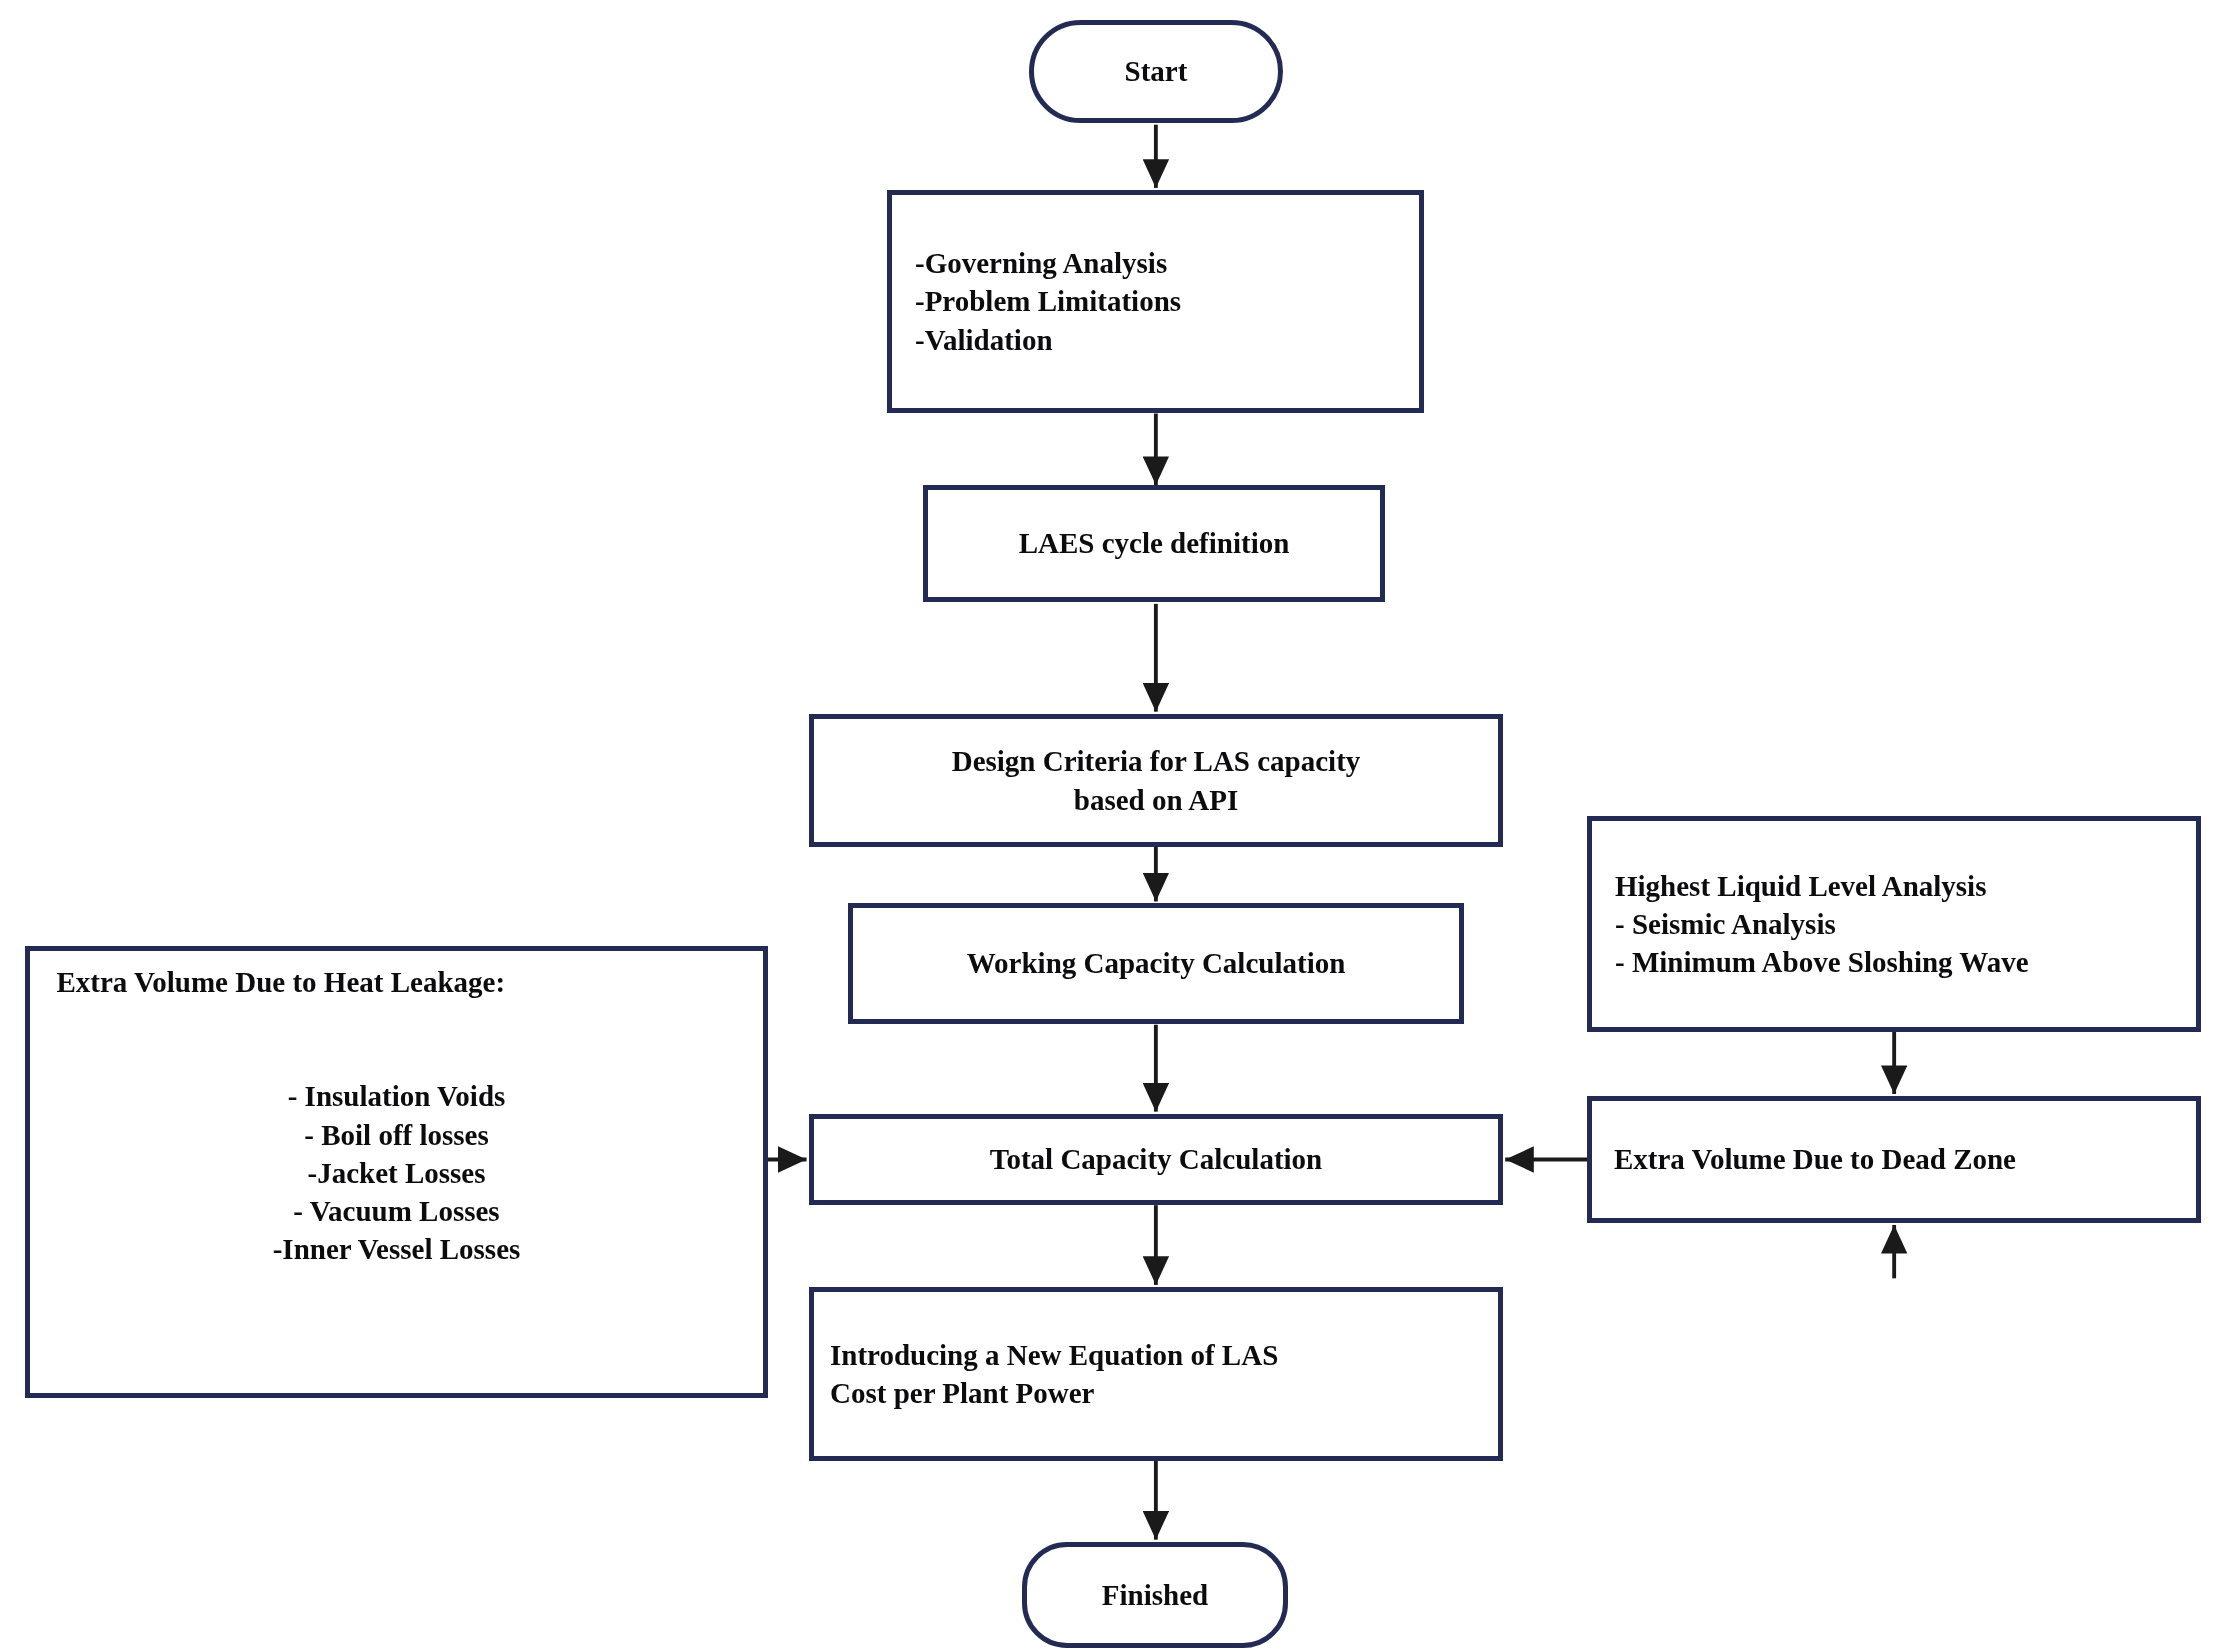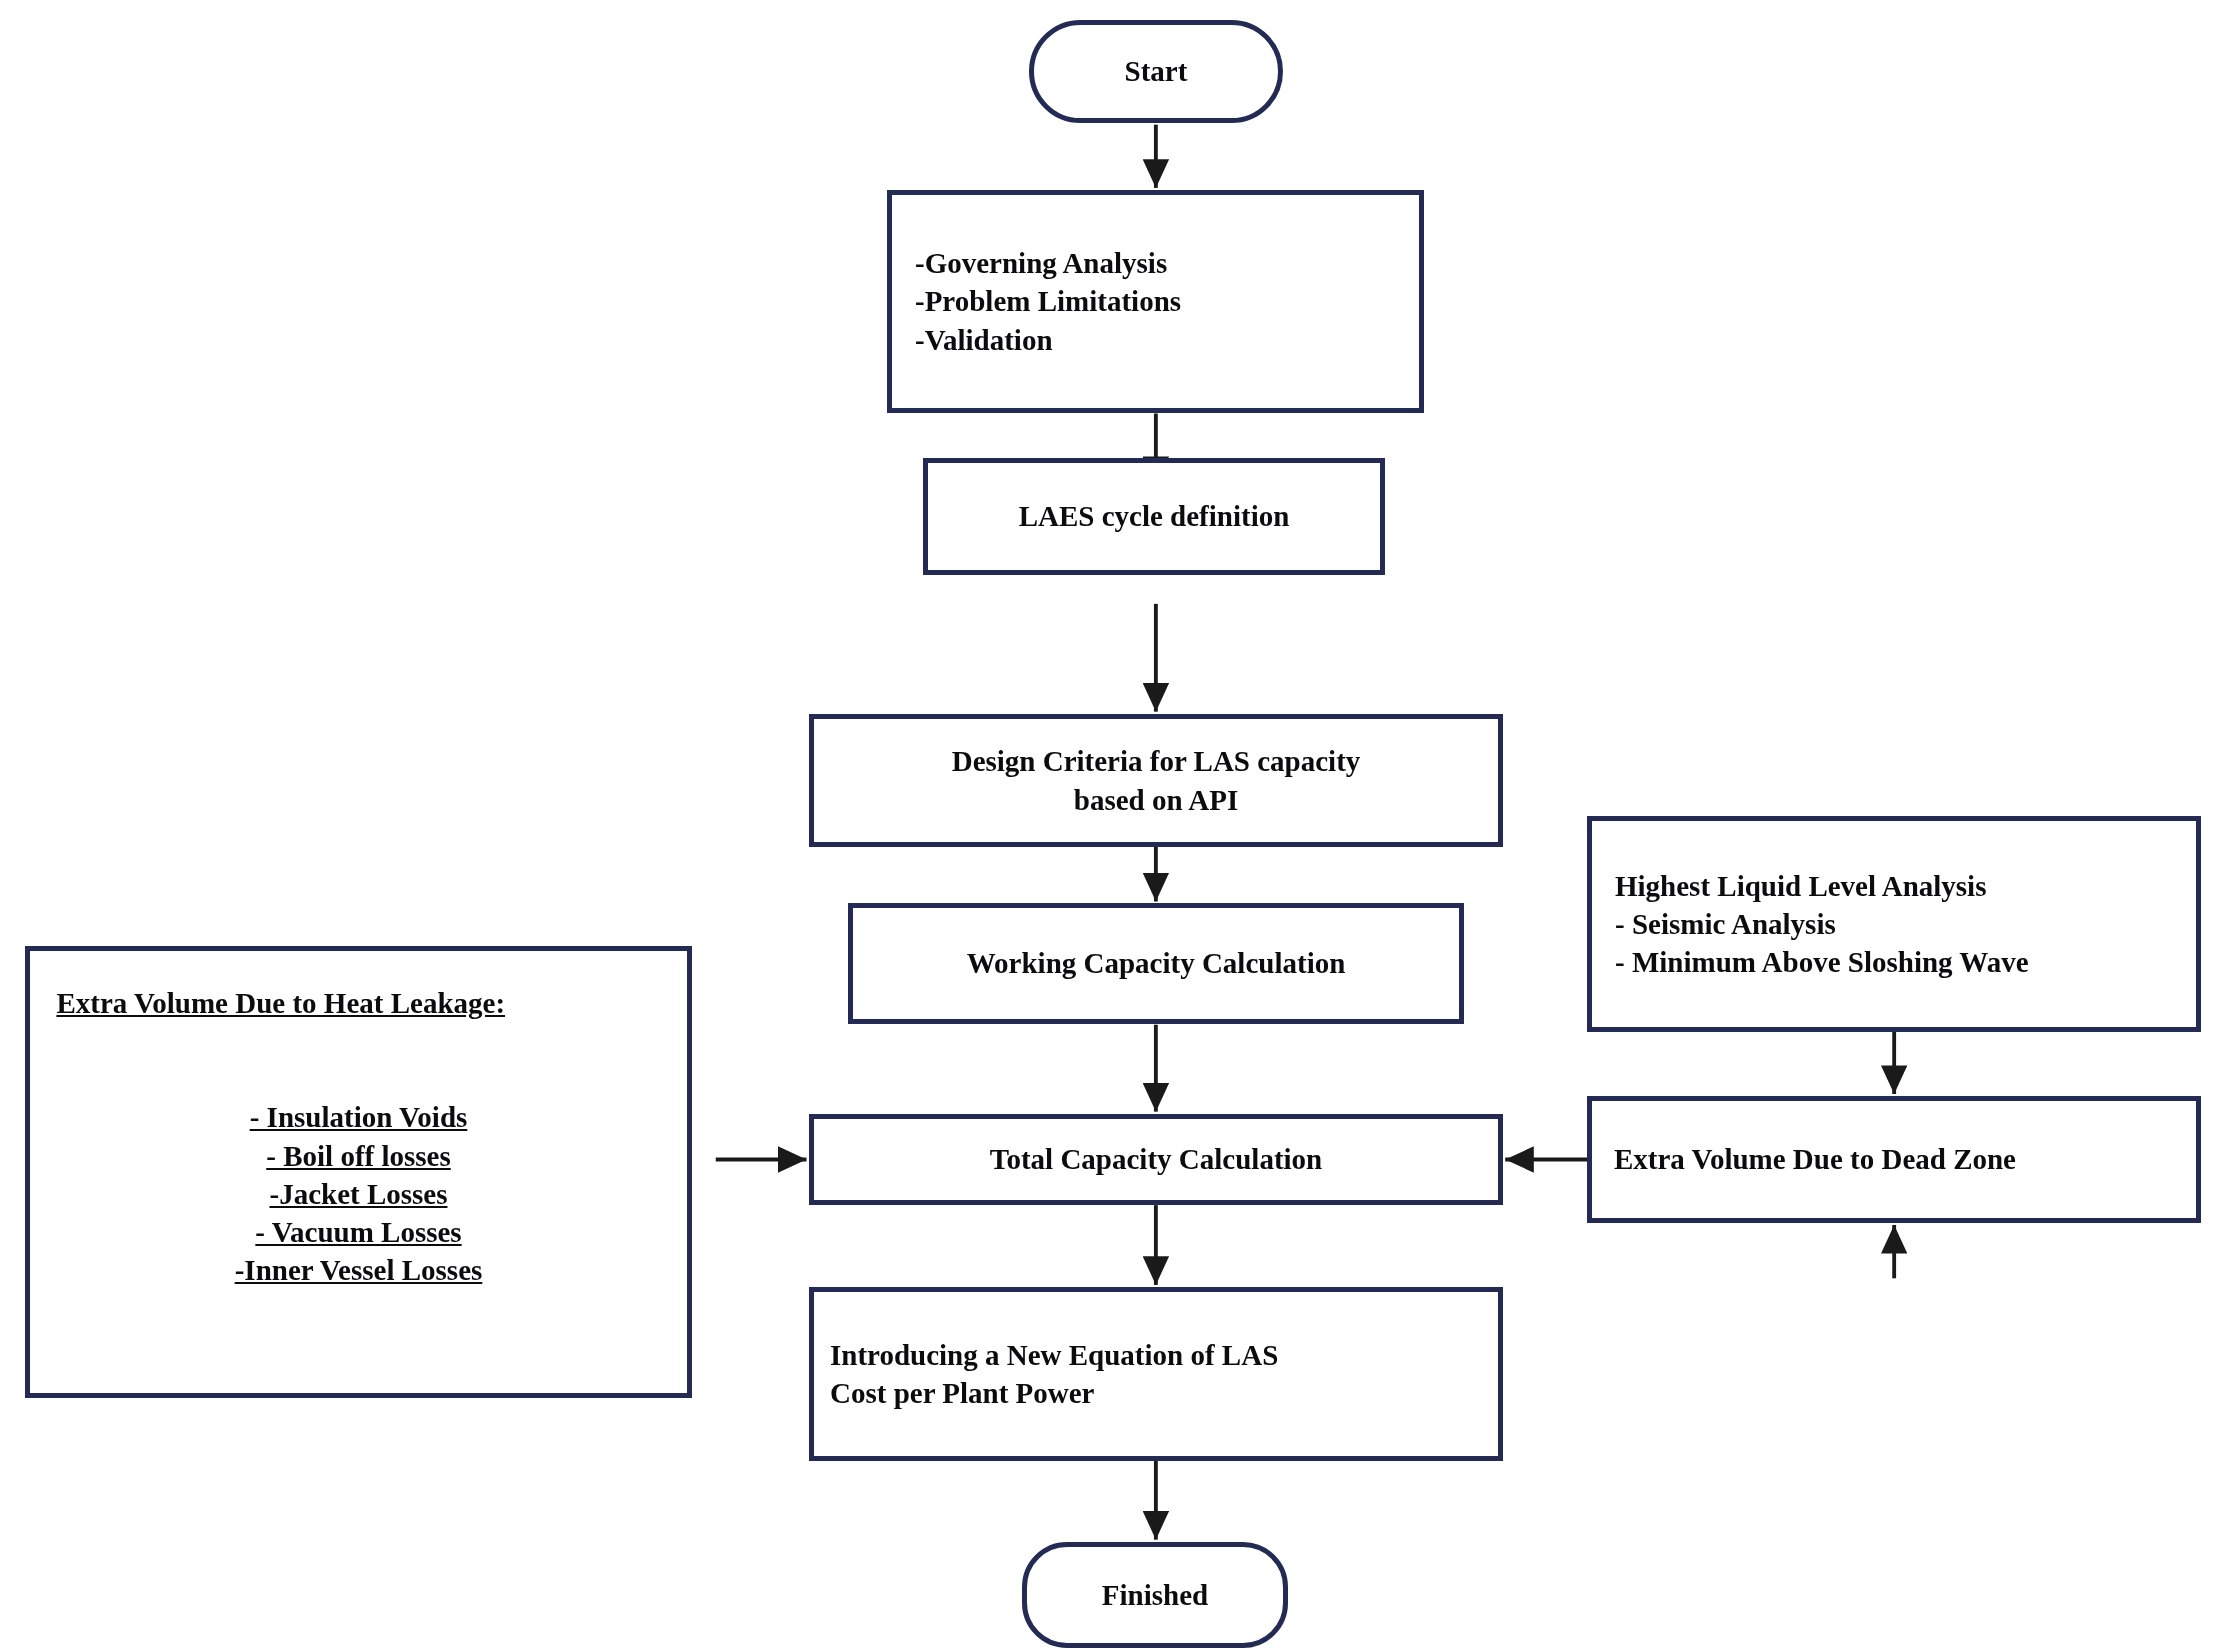--- a/index.html
+++ b/index.html
@@ -44,28 +44,28 @@
   .node .line{display:block;}
   .center-text{align-items:center;text-align:center;}
   .left-text{align-items:flex-start;text-align:left;}
 
   
   #node-start{left:1029px;top:20px;width:254px;height:103px;border-radius:52px;}
   #node-finished{left:1022px;top:1542px;width:266px;height:106px;border-radius:45px;}
 
   
   #node-governing{left:887px;top:190px;width:537px;height:223px;padding-left:23px;}
-  #node-laes{left:923px;top:458px;width:462px;height:117px;}
+  #node-laes{left:923px;top:485px;width:462px;height:117px;}
   #node-design{left:809px;top:714px;width:694px;height:133px;}
   #node-working{left:848px;top:903px;width:616px;height:121px;}
   #node-total{left:809px;top:1114px;width:694px;height:91px;}
   #node-equation{left:809px;top:1287px;width:694px;height:174px;padding-left:16px;}
 
   
-  #node-heat-leakage{left:25px;top:946px;width:667px;height:452px;justify-content:flex-start;padding-top:33px;text-decoration:underline;}
+  #node-heat-leakage{left:25px;top:946px;width:743px;height:452px;justify-content:flex-start;padding-top:12px;}
   #node-heat-leakage .box-title{padding-left:26.4px;text-align:left;}
   #node-heat-leakage .box-items{margin-top:76px;text-align:center;}
 
   
   #node-highest{left:1587px;top:816px;width:614px;height:216px;padding-left:23px;}
   #node-dead-zone{left:1587px;top:1096px;width:614px;height:127px;padding-left:22px;}
   #node-lowest{left:1587px;top:1278px;width:614px;height:216px;padding-left:23px;}
 </style>
 </head>
 <body>

